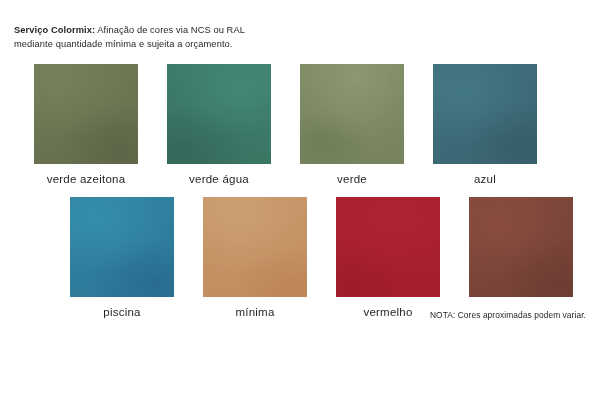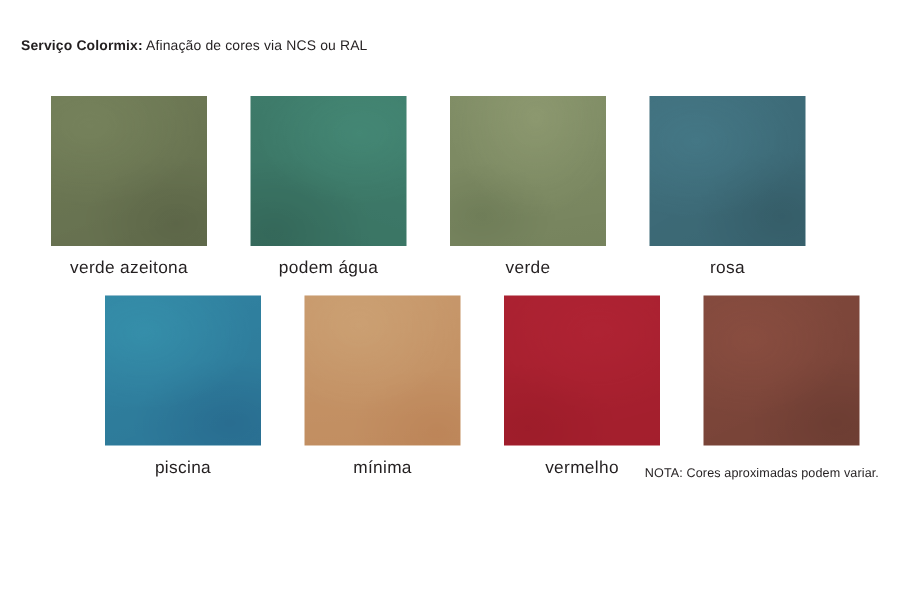--- a/index.html
+++ b/index.html
@@ -91,20 +91,21 @@
   }
   .footer-note .strong { font-weight: normal; }
 </style>
 </head>
 <body>
 
 <div class="page">
 
   <div class="header-note">
     <span class="strong">Serviço Colormix:</span><span> Afinação de cores via NCS ou RAL</span><br>
+    <span>mediante quantidade mínima e sujeita a orçamento.</span>
   </div>
 
   <div class="grid">
 
     <div class="row row-1">
 
       <div class="cell">
         <div class="swatch" style="background:#6a7552">
           <div class="tex" style="background:
                  radial-gradient(ellipse 120% 90% at 25% 20%, rgba(255,255,255,0.16), rgba(0,0,0,0) 60%),
@@ -114,41 +115,41 @@
         <div class="caption">verde azeitona</div>
       </div>
 
       <div class="cell">
         <div class="swatch" style="background:#3d7a69">
           <div class="tex" style="background:
                  radial-gradient(ellipse 110% 80% at 70% 25%, rgba(255,255,255,0.18), rgba(0,0,0,0) 60%),
                  radial-gradient(ellipse 100% 80% at 15% 90%, rgba(0,0,0,0.20), rgba(0,0,0,0) 62%),
                  linear-gradient(200deg, rgba(255,255,255,0.06), rgba(0,0,0,0.12));"></div>
         </div>
-        <div class="caption">podem água</div>
+        <div class="caption">verde água</div>
       </div>
 
       <div class="cell">
         <div class="swatch" style="background:#7d8a63">
           <div class="tex" style="background:
                  radial-gradient(ellipse 100% 120% at 55% 15%, rgba(255,255,255,0.20), rgba(0,0,0,0) 55%),
                  radial-gradient(ellipse 80% 60% at 20% 80%, rgba(0,0,0,0.16), rgba(0,0,0,0) 60%),
                  linear-gradient(170deg, rgba(255,255,255,0.05), rgba(0,0,0,0.10));"></div>
         </div>
         <div class="caption">verde</div>
       </div>
 
       <div class="cell">
         <div class="swatch" style="background:#3d6b78">
           <div class="tex" style="background:
                  radial-gradient(ellipse 120% 90% at 30% 30%, rgba(255,255,255,0.18), rgba(0,0,0,0) 58%),
                  radial-gradient(ellipse 90% 70% at 85% 80%, rgba(0,0,0,0.18), rgba(0,0,0,0) 62%),
                  linear-gradient(150deg, rgba(255,255,255,0.07), rgba(0,0,0,0.11));"></div>
         </div>
-        <div class="caption">rosa</div>
+        <div class="caption">azul</div>
       </div>
 
 
     </div>
 
     <div class="row row-2">
 
       <div class="cell">
         <div class="swatch" style="background:#2f7f9e">
           <div class="tex" style="background:

